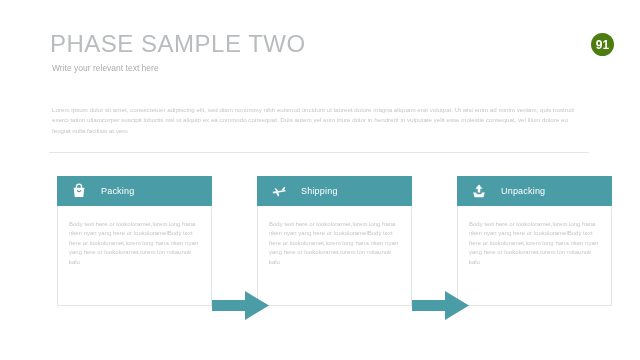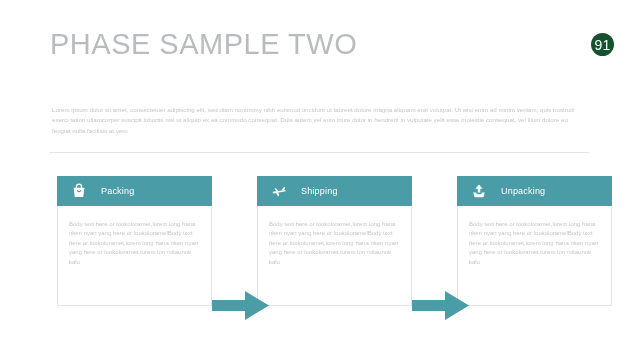--- a/index.html
+++ b/index.html
@@ -20,21 +20,21 @@
     position: absolute;
     inset: 0;
     background: #ffffff;
   }
 
   
   .page-title {
     position: absolute;
     left: 50px;
     top: 29px;
-    font-size: 29px;
+    font-size: 24px;
     line-height: 30px;
     letter-spacing: 0.5px;
     font-weight: 400;
     color: #b9bcbe;
     white-space: nowrap;
   }
   .page-subtitle {
     position: absolute;
     left: 52px;
     top: 63px;
@@ -44,27 +44,28 @@
     white-space: nowrap;
   }
 
   .page-badge {
     position: absolute;
     right: 26px;
     top: 33px;
     width: 23px;
     height: 23px;
     border-radius: 50%;
-    background: #14532d;
+    background: #4d7c0f;
     color: #ffffff;
-    font-size: 14px;
+    font-size: 12px;
     display: flex;
     align-items: center;
     justify-content: center;
     letter-spacing: 0.2px;
+    font-weight: bold;
   }
 
   
   .intro-paragraph {
     position: absolute;
     left: 52px;
     top: 105px;
     width: 534px;
     font-size: 6.2px;
     line-height: 10.4px;
@@ -148,20 +149,21 @@
   .arrow-1 { left: 212px; }
   .arrow-2 { left: 412px; }
   .arrow svg { display: block; }
 </style>
 </head>
 <body>
 
 <div class="slide">
 
   <div class="page-title">PHASE SAMPLE TWO</div>
+  <div class="page-subtitle">Write your relevant text here</div>
 
   <div class="page-badge">91</div>
 
   <div class="intro-paragraph">Lorem ipsum dolor sit amet, consectetuer adipiscing elit, sed diam nonummy nibh euismod tincidunt ut laoreet dolore magna aliquam erat volutpat. Ut wisi enim ad minim veniam, quis nostrud exerci tation ullamcorper suscipit lobortis nisl ut aliquip ex ea commodo consequat. Duis autem vel eum iriure dolor in hendrerit in vulputate velit esse molestie consequat, vel illum dolore eu feugiat nulla facilisis at vero</div>
 
   <div class="divider"></div>
 
   <div class="cards">
 
     <div class="card card-1">

